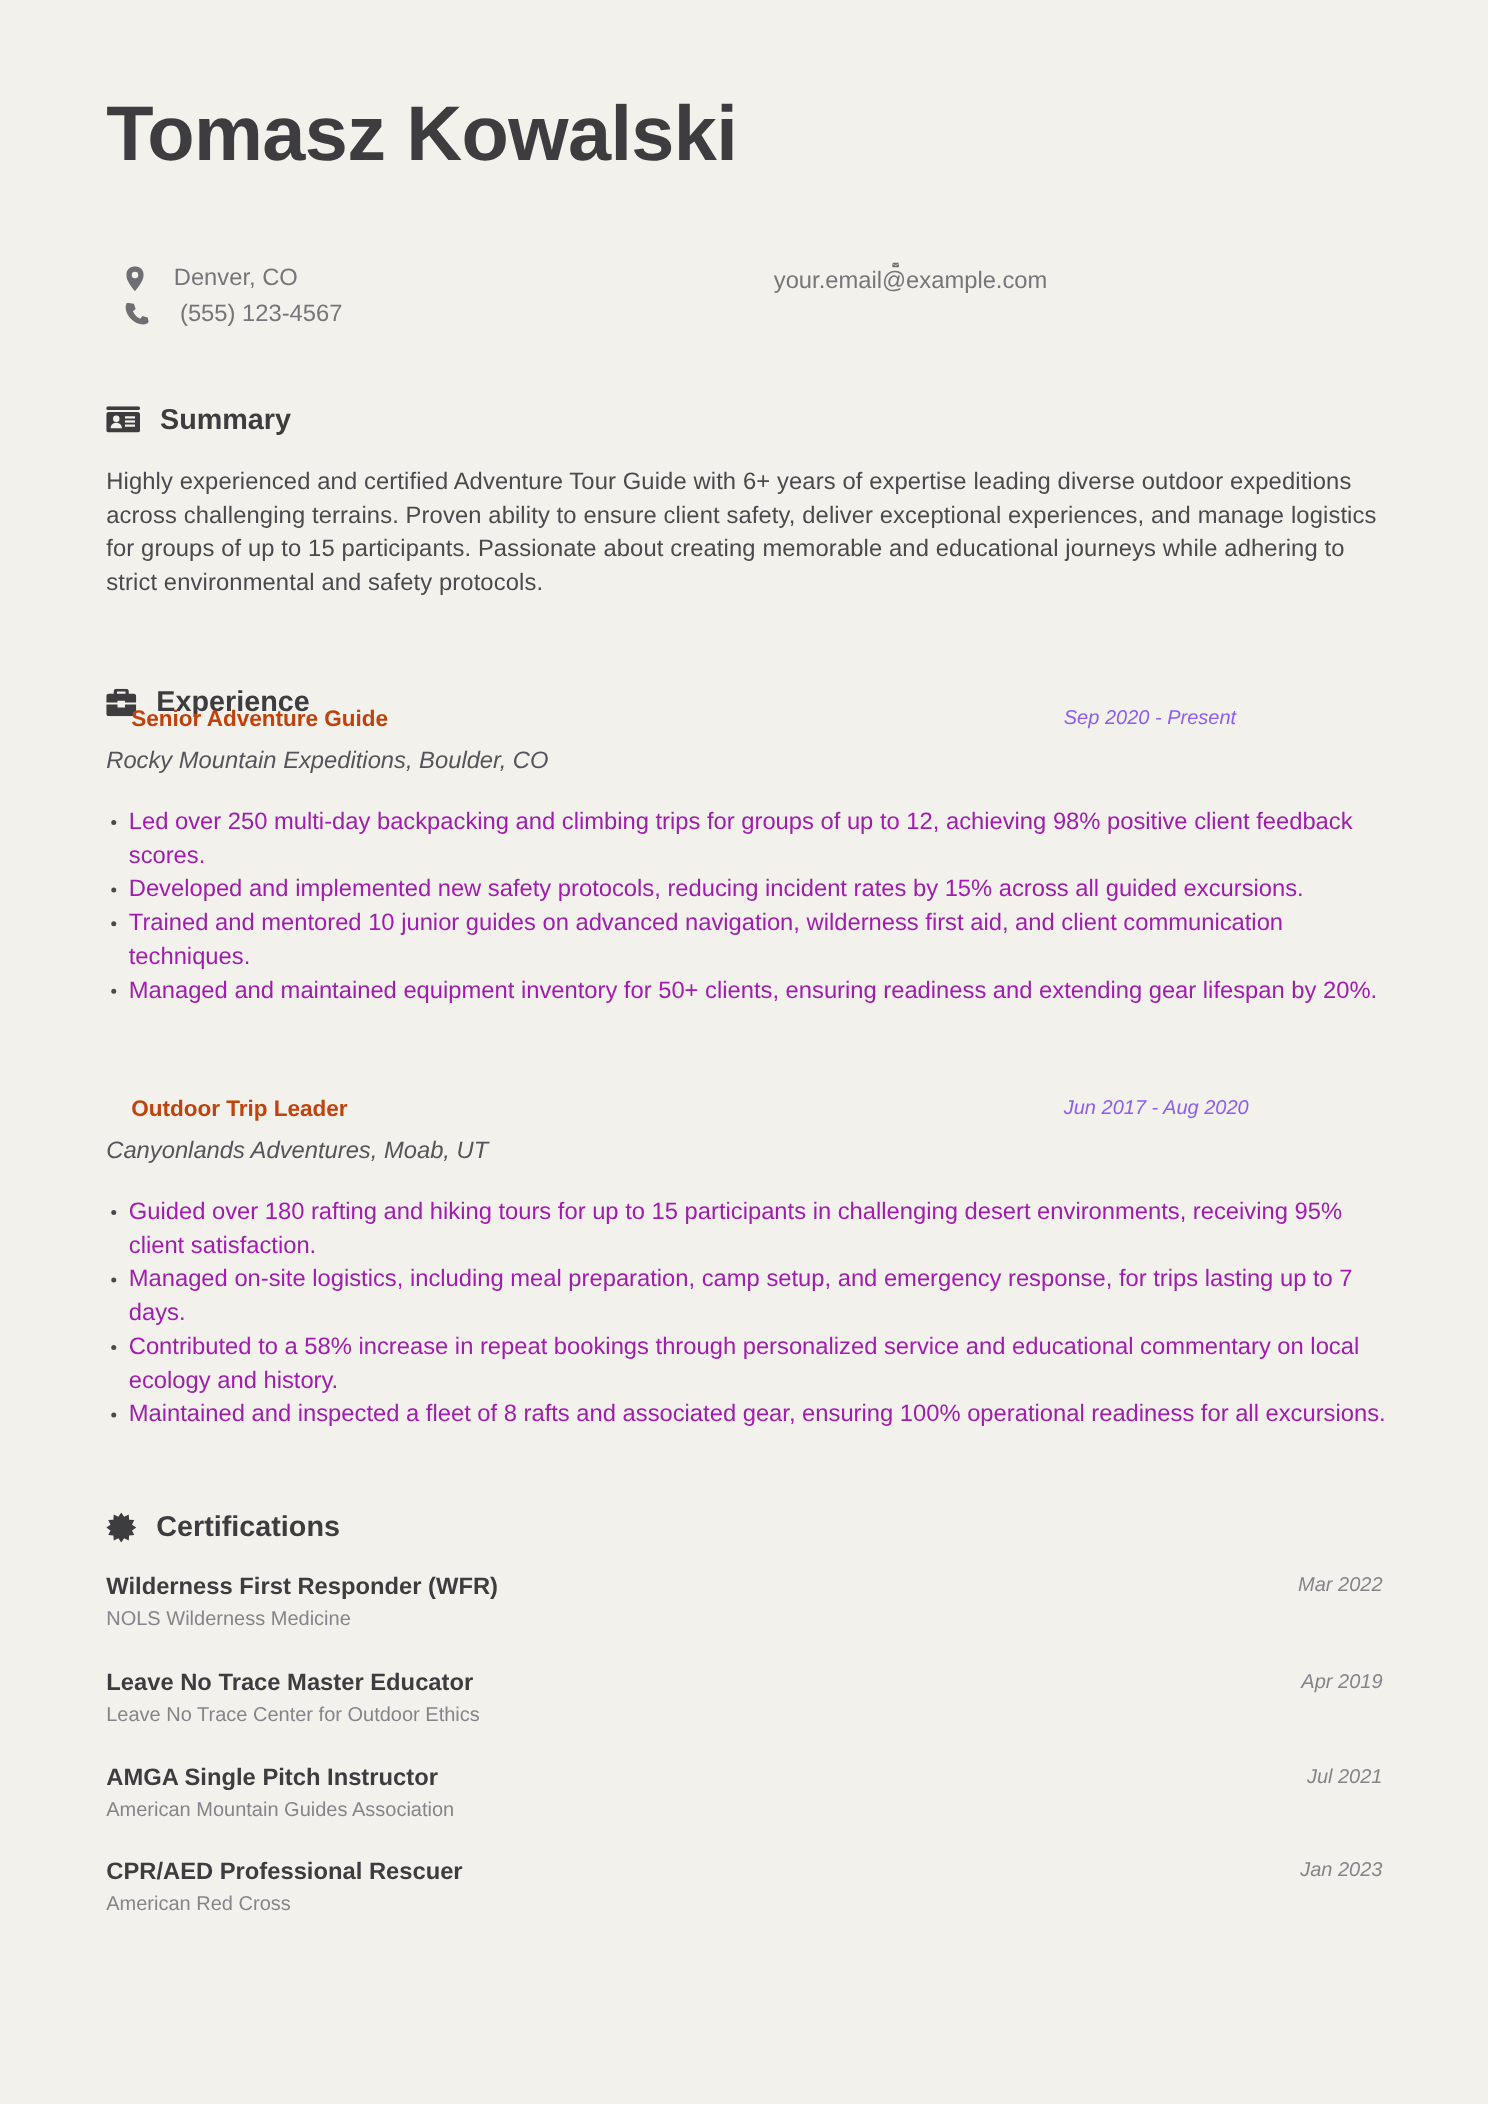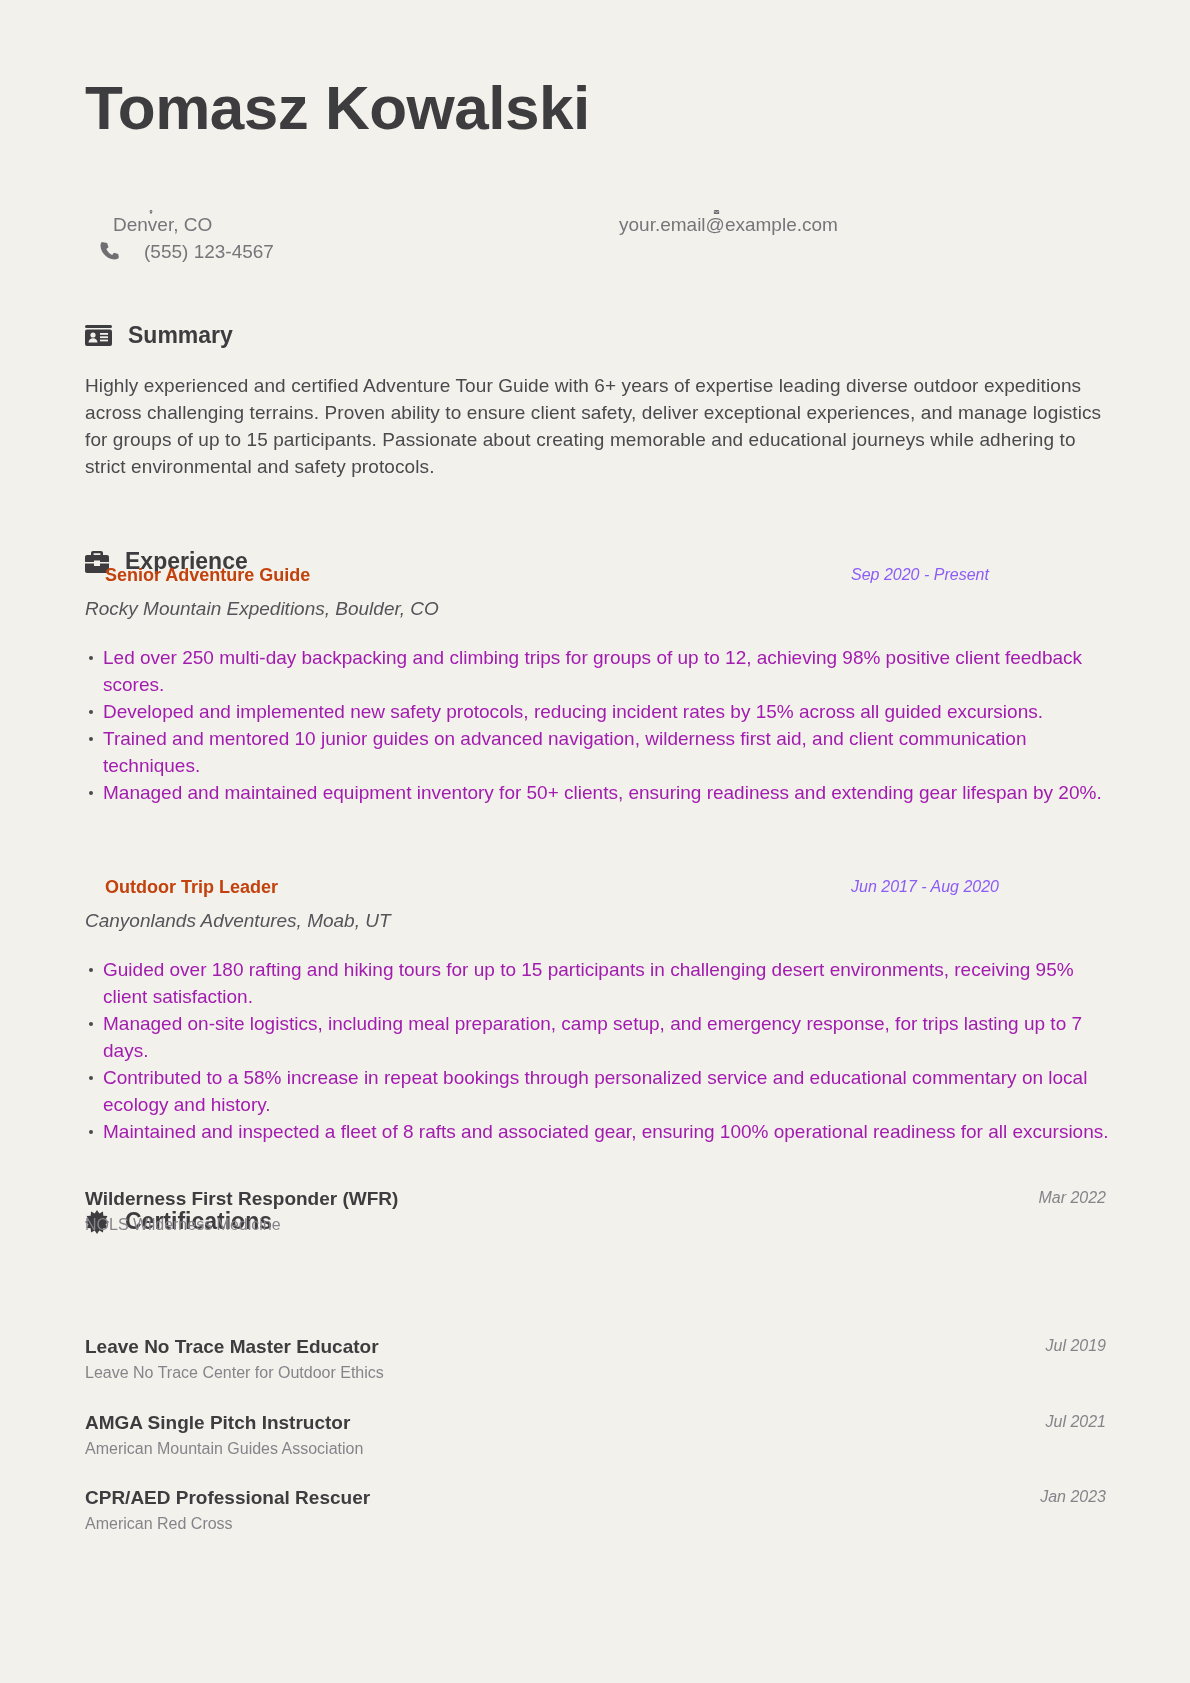--- a/index.html
+++ b/index.html
@@ -16,21 +16,21 @@
     position: absolute; top: 70px; left: 0;
     font-size: 62px; font-weight: 700; letter-spacing: -0.5px;
     color: #3d3c3f; margin: 0; line-height: 76px;
   }
   .contact { position: absolute; top: 210px; left: 0; width: 1020px; }
   .contact-item {
     position: absolute; display: flex; align-items: center;
     font-size: 19px; color: #76757a; height: 26px;
   }
   .contact-item svg { fill: #6f6e73; }
-  .ci-loc { left: 4px; top: 0; flex-direction: column; }
+  .ci-loc { left: 16px; top: 0; }
   .ci-loc .txt { margin-left: 24px; }
   .ci-phone { left: 15px; top: 29px; }
   .ci-phone .txt { margin-left: 24px; }
   .ci-email { left: 510px; top: 0; flex-direction: column; }
   .ci-email .txt { margin-left: 24px; }
 
   .section-head {
     position: absolute; left: 0; display: flex; align-items: center;
     font-size: 23px; font-weight: 700; color: #3d3c3f;
   }
@@ -138,29 +138,29 @@
     </ul>
   </div>
 
   <div class="section-head" style="top:1208px;">
     <svg width="24" height="24" viewBox="0 0 24 24">
       <polygon points="12,0 14.3,3.4 18,1.6 18.3,5.7 22.4,6 20.6,9.7 24,12 20.6,14.3 22.4,18 18.3,18.3 18,22.4 14.3,20.6 12,24 9.7,20.6 6,22.4 5.7,18.3 1.6,18 3.4,14.3 0,12 3.4,9.7 1.6,6 5.7,5.7 6,1.6 9.7,3.4"></polygon>
     </svg>
     <span>Certifications</span>
   </div>
 
-  <div class="cert" style="top:1188px;">
+  <div class="cert" style="top:1259px;">
     <div class="cert-name">Wilderness First Responder (WFR)</div>
     <div class="cert-issuer">NOLS Wilderness Medicine</div>
     <div class="cert-date">Mar 2022</div>
   </div>
   <div class="cert" style="top:1336px;">
     <div class="cert-name">Leave No Trace Master Educator</div>
     <div class="cert-issuer">Leave No Trace Center for Outdoor Ethics</div>
-    <div class="cert-date">Jul 2019</div>
+    <div class="cert-date">Apr 2019</div>
   </div>
   <div class="cert" style="top:1412px;">
     <div class="cert-name">AMGA Single Pitch Instructor</div>
     <div class="cert-issuer">American Mountain Guides Association</div>
     <div class="cert-date">Jul 2021</div>
   </div>
   <div class="cert" style="top:1487px;">
     <div class="cert-name">CPR/AED Professional Rescuer</div>
     <div class="cert-issuer">American Red Cross</div>
     <div class="cert-date">Jan 2023</div>

